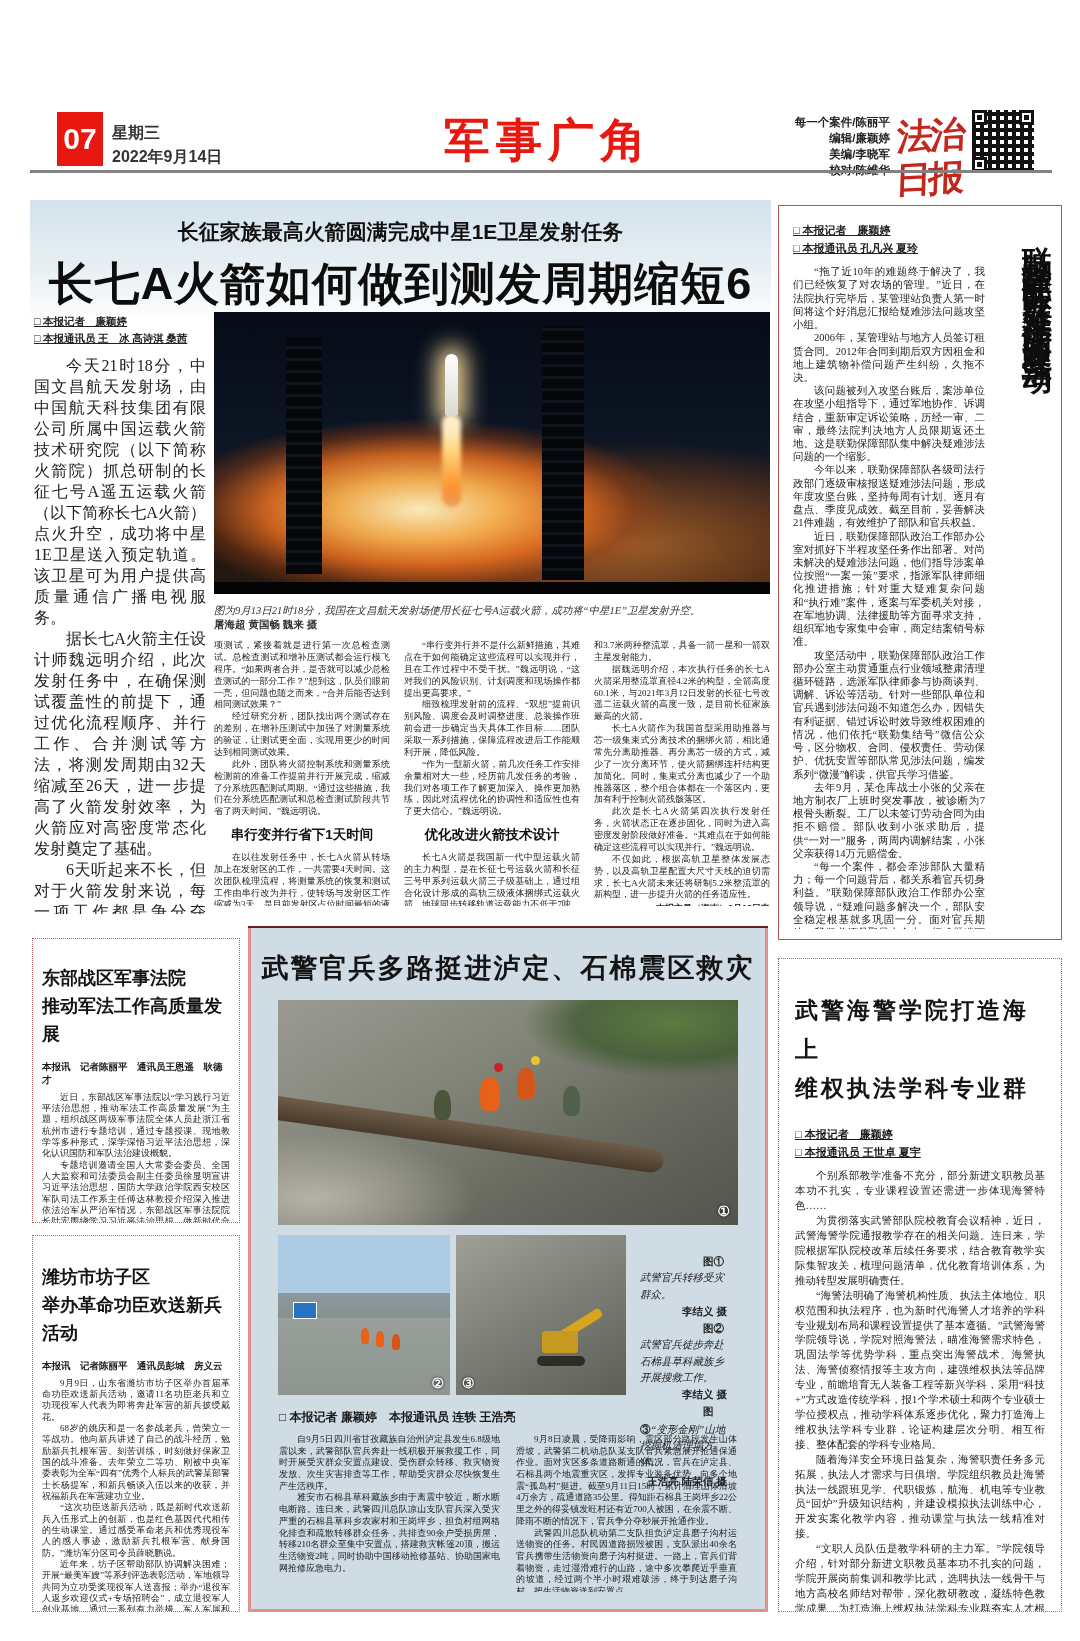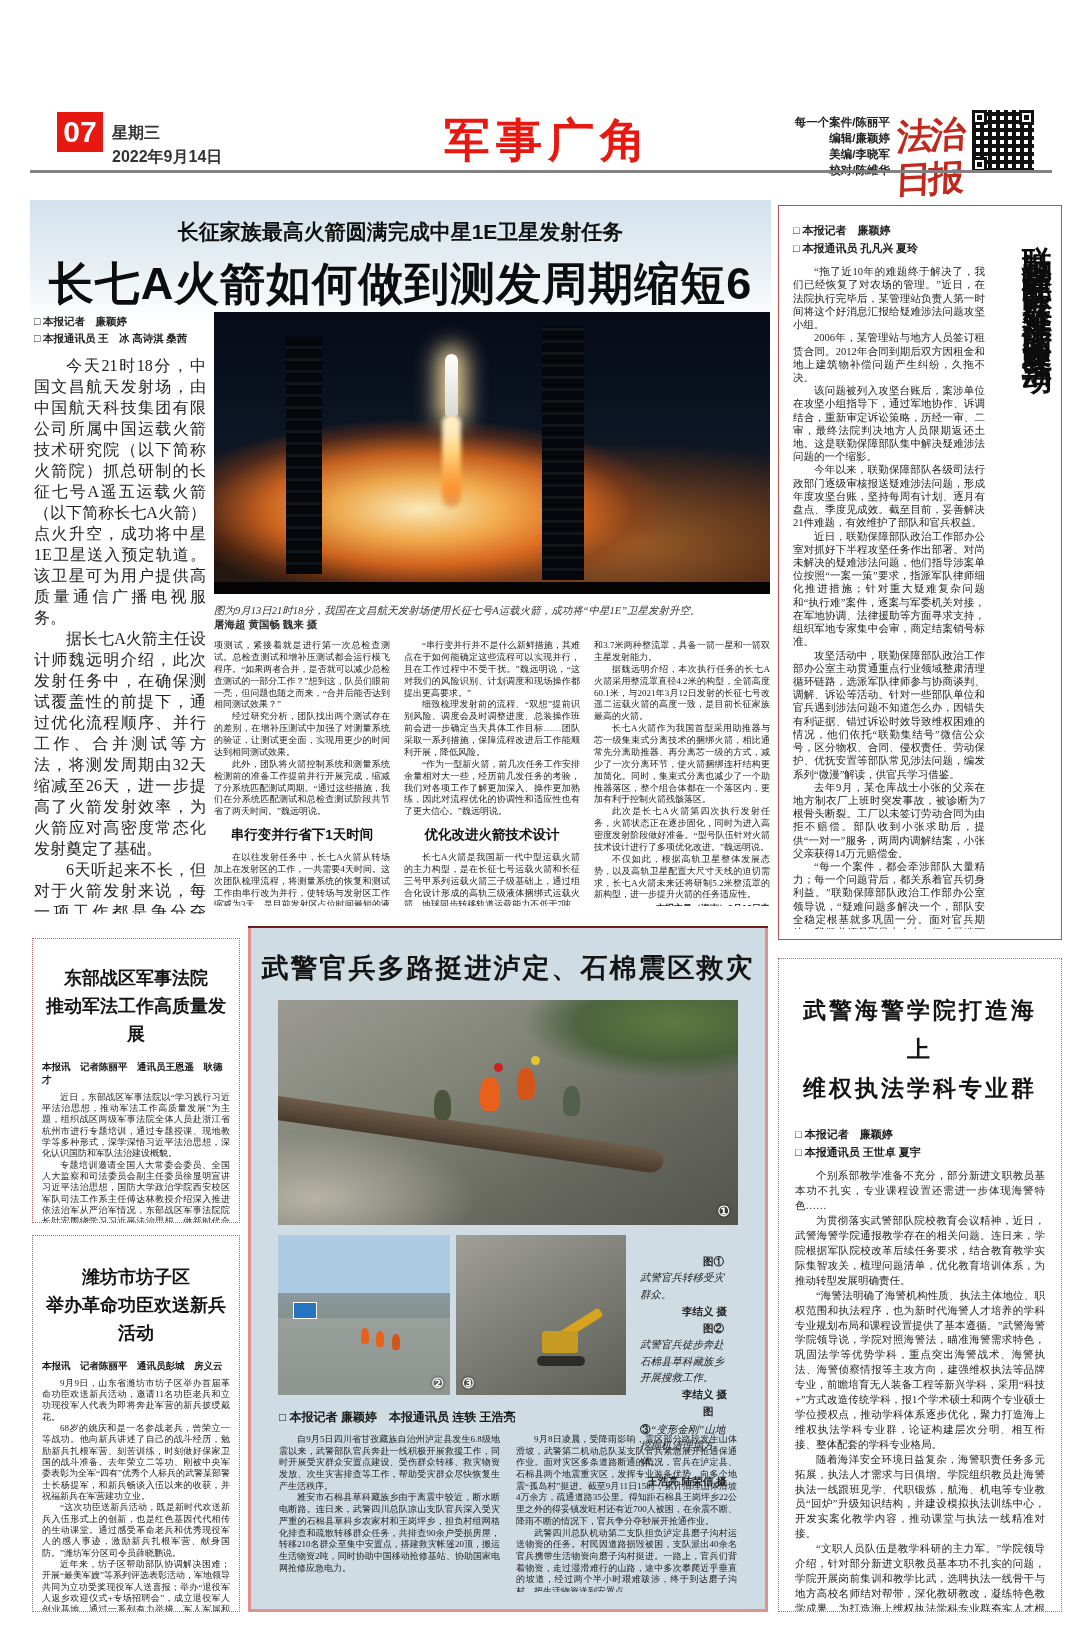--- a/index.html
+++ b/index.html
@@ -1,19 +1,19 @@
 <!DOCTYPE html>
 <html><head>
 <meta charset="utf-8">
 <style>
   html,body{margin:0;padding:0;background:#e8e8e8;}
   .page{position:relative;width:1080px;height:1641px;background:#fff;margin:0 auto;
         font-family:"Liberation Sans",sans-serif;overflow:hidden;color:#1a1a1a;}
   
-  .pagenum{position:absolute;left:57px;top:112px;width:46px;height:40px;background:#e8170f;
+  .pagenum{position:absolute;left:57px;top:112px;width:46px;height:54px;background:#e8170f;
            color:#fff;font-size:30px;font-weight:bold;display:flex;align-items:center;justify-content:center;}
   .dateblk{position:absolute;left:112px;top:121px;font-size:16px;font-weight:bold;color:#333;line-height:1.5;}
   .secttitle{position:absolute;left:428px;top:110px;width:240px;text-align:center;font-size:46px;
              font-weight:900;color:#e8170f;letter-spacing:6px;font-family:"Liberation Sans",sans-serif;}
   .credits{position:absolute;left:772px;top:114px;width:118px;text-align:right;font-size:11.5px;
            font-weight:bold;color:#222;line-height:1.4;}
   .masthead{position:absolute;left:896px;top:114px;width:96px;font-size:36px;font-weight:bold;color:#c2281e;
             font-family:"Liberation Serif",serif;transform:rotate(-3deg) skewX(-5deg);letter-spacing:-3px;line-height:1.2;}
   .qr{position:absolute;left:972px;top:110px;width:62px;height:62px;background-color:#fff;
       background-image:repeating-linear-gradient(0deg,#111 0 4px,transparent 4px 8px),
@@ -22,21 +22,21 @@
   .qr .fp::after{content:"";position:absolute;left:2px;top:2px;width:5px;height:5px;background:#111;}
   .fp1{left:0;top:0}.fp2{right:0;top:0}.fp3{left:0;bottom:0}
   .hrule{position:absolute;left:30px;top:170px;width:1022px;height:3px;background:#828282;}
   
   .main{position:absolute;left:30px;top:200px;width:741px;height:718px;overflow:hidden;
         background:linear-gradient(180deg,#d3e2ec 0%,#e9f0f4 10%,#ffffff 17%);}
   .kicker{position:absolute;left:0;top:18px;width:100%;text-align:center;font-size:21px;font-weight:bold;color:#111;}
   .headline{position:absolute;left:0;top:54px;width:100%;text-align:center;font-size:45px;font-weight:900;
             color:#0d0d0d;letter-spacing:1px;}
   .col1{position:absolute;left:4px;top:114px;width:172px;height:600px;overflow:hidden;}
-  .byline{font-size:10.5px;font-weight:bold;line-height:1.6;margin-bottom:8px;}
+  .byline{font-size:10.5px;font-weight:bold;line-height:1.6;margin-bottom:8px;text-decoration:underline;}
   .bodyt{font-family:"Liberation Serif",serif;text-align:justify;color:#222;}
   .p{margin:0;text-indent:2em;}
   .sh{font-weight:bold;text-align:center;font-size:13.5px;margin:8px 0;font-family:"Liberation Sans",sans-serif;
       text-indent:0;color:#111;}
   .photo-rocket{position:absolute;left:184px;top:112px;width:556px;height:282px;overflow:hidden;
      background:
       radial-gradient(ellipse 48% 34% at 37% 70%, rgba(255,240,190,.97), rgba(255,180,80,.92) 32%, rgba(243,115,32,.8) 58%, rgba(150,62,20,.45) 80%, rgba(40,20,10,0) 95%),
       radial-gradient(ellipse 65% 42% at 74% 82%, rgba(255,150,60,.55), rgba(130,62,26,.4) 60%, rgba(0,0,0,0) 85%),
       radial-gradient(ellipse 120% 55% at 50% 104%, #3a2416 0%, #1e1510 55%, rgba(0,0,0,0) 85%),
       linear-gradient(180deg,#060b17 0%,#0c1523 42%,#1a1c20 70%,#1d130c 100%);}
@@ -94,21 +94,21 @@
            margin-top:3px;text-indent:0;}
   .cbyline{margin:14px 0 0 28px;font-size:12px;font-weight:bold;}
   .ccols{display:flex;gap:16px;margin:8px 28px 0;height:158px;overflow:hidden;}
   .ccols .col{flex:1;overflow:hidden;}
   .ccols .bodyt{font-size:9px;line-height:1.3;}
   
   .dbox{position:absolute;border:1px dotted #c06060;box-sizing:border-box;background:#fff;overflow:hidden;}
   .beast{left:32px;top:938px;width:208px;height:285px;padding:6px 9px;}
   .bweif{left:32px;top:1235px;width:208px;height:377px;padding:6px 9px;}
   .bhai{left:778px;top:958px;width:284px;height:654px;padding:10px 16px;}
-  .btitle{text-align:center;font-weight:900;color:#141414;}
+  .btitle{font-weight:900;color:#141414;}
   .beast .btitle{font-size:18px;line-height:1.55;margin-top:20px;}
   .bweif .btitle{font-size:18px;line-height:1.55;margin-top:22px;}
   .bhai .btitle{font-size:23px;letter-spacing:3px;line-height:1.7;margin-top:22px;}
   .bby{font-size:9.5px;font-weight:bold;margin:12px 0 5px;}
   .beast .bodyt,.bweif .bodyt{font-size:9px;line-height:1.26;}
   .bhai .byline{font-size:11px;margin:18px 0 8px;}
   .bhai .bodyt{font-size:10.5px;line-height:1.42;}
 </style>
 </head>
 <body>
@@ -174,21 +174,21 @@
         <p class="p">“串行变并行并不是什么新鲜措施，其难点在于如何能确定这些流程可以实现并行，且在工作过程中不受干扰。”魏远明说，“这对我们的风险识别、计划调度和现场操作都提出更高要求。”</p>
         <p class="p">细致梳理发射前的流程、“双想”提前识别风险、调度会及时调整进度、总装操作班前会进一步确定当天具体工作目标……团队采取一系列措施，保障流程改进后工作能顺利开展，降低风险。</p>
         <p class="p">“作为一型新火箭，前几次任务工作安排余量相对大一些，经历前几发任务的考验，我们对各项工作了解更加深入、操作更加熟练，因此对流程优化的协调性和适应性也有了更大信心。”魏远明说。</p>
         <div class="sh">优化改进火箭技术设计</div>
         <p class="p">长七A火箭是我国新一代中型运载火箭的主力构型，是在长征七号运载火箭和长征三号甲系列运载火箭三子级基础上，通过组合化设计形成的高轨三级液体捆绑式运载火箭，地球同步转移轨道运载能力不低于7吨，填补了我国运载火箭地球同步转移轨道5.5至7吨运载能力的空白，可适配直径4.2米</p>
       </div>
       <div class="col bodyt">
         <p class="p" style="text-indent:0">和3.7米两种整流罩，具备一箭一星和一箭双主星发射能力。</p>
         <p class="p">据魏远明介绍，本次执行任务的长七A火箭采用整流罩直径4.2米的构型，全箭高度60.1米，与2021年3月12日发射的长征七号改遥二运载火箭的高度一致，是目前长征家族最高的火箭。</p>
         <p class="p">长七A火箭作为我国首型采用助推器与芯一级集束式分离技术的捆绑火箭，相比通常先分离助推器、再分离芯一级的方式，减少了一次分离环节，使火箭捆绑连杆结构更加简化。同时，集束式分离也减少了一个助推器落区，整个组合体都在一个落区内，更加有利于控制火箭残骸落区。</p>
-        <p class="p">此次是长七A火箭第四次执行发射任务，火箭状态正在逐步固化，同时为进入高密度发射阶段做好准备。“型号队伍针对火箭技术设计进行了多项优化改进。”魏远明说。</p>
+        <p class="p">此次是长七A火箭第四次执行发射任务，火箭状态正在逐步固化，同时为进入高密度发射阶段做好准备。“其难点在于如何能确定这些流程可以实现并行。”魏远明说。</p>
         <p class="p">不仅如此，根据高轨卫星整体发展态势，以及高轨卫星配置大尺寸天线的迫切需求，长七A火箭未来还将研制5.2米整流罩的新构型，进一步提升火箭的任务适应性。</p>
         <p class="p dateline">本报文昌（海南）9月13日电</p>
       </div>
     </div>
   </div>
 
   <div class="rart">
     <div class="rart-text bodyt">
       <div class="byline">
         <div>□ 本报记者　廉颖婷</div>

